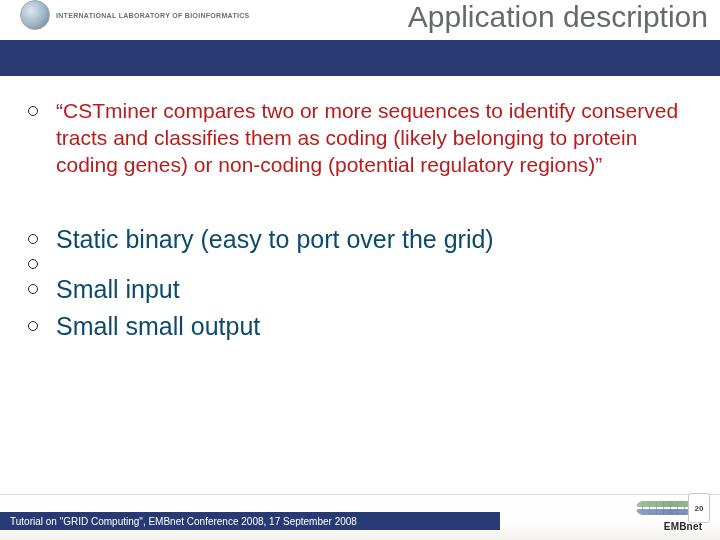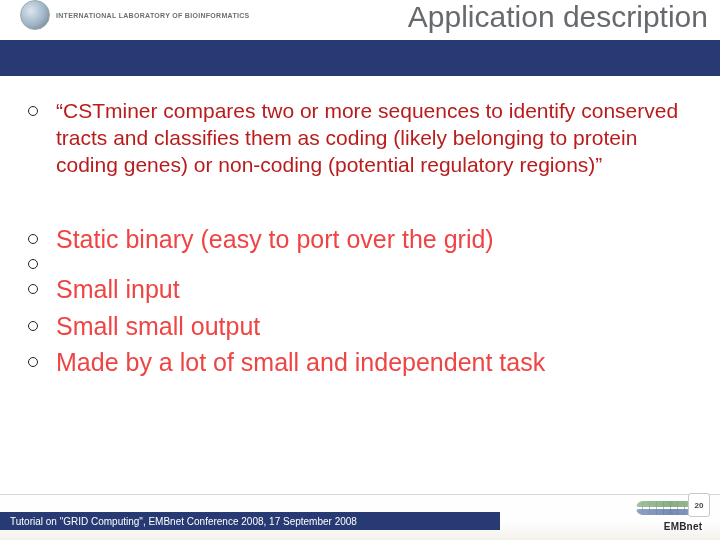--- a/index.html
+++ b/index.html
@@ -71,21 +71,21 @@
   }
   .item2 {
     display: flex;
     gap: 18px;
     margin-bottom: 4px;
     align-items: center;
   }
   .item2 .bullet { margin-top: 0; }
   .line {
     font-size: 25px;
-    color: #ef4444;
+    color: #0c4a6e;
     line-height: 1.3;
   }
   .footer-band {
     position: absolute;
     left: 0;
     right: 0;
     bottom: 0;
     height: 46px;
     background: linear-gradient(#fefefe 60%, #f3f1eb 100%);
     border-top: 1px solid #d6d6d6;
@@ -137,21 +137,21 @@
     height: 6px;
     border-radius: 6px;
   }
   .helix::before { top: 0; background: linear-gradient(90deg, #8fb98a, #72a06f, #8fb98a); opacity: 0.85; }
   .helix::after  { bottom: 0; background: linear-gradient(90deg, #7e92bb, #5f77a5, #7e92bb); opacity: 0.85; }
   .badge20 {
     position: absolute;
     right: -4px;
     top: -4px;
     width: 22px;
-    height: 24px;
+    height: 30px;
     background: #fff;
     border: 1px solid #c8c8c8;
     border-radius: 3px;
     font-size: 8px;
     color: #444;
     display: flex;
     align-items: center;
     justify-content: center;
     font-weight: bold;
   }
@@ -192,24 +192,20 @@
     <div class="bullet"></div>
   </div>
   <div class="item2">
     <div class="bullet"></div>
     <div class="line">Small input</div>
   </div>
   <div class="item2">
     <div class="bullet"></div>
     <div class="line">Small small output</div>
   </div>
-  <div class="item2">
-    <div class="bullet"></div>
-    <div class="line">Made by a lot of small and independent task</div>
-  </div>
 </div>
 
 <div class="footer-band"></div>
 <div class="footer-blue">Tutorial on "GRID Computing", EMBnet Conference 2008, 17 September 2008</div>
 
 <div class="footer-logo">
   <div class="embnet-graphic">
     <div class="helix"></div>
     <div class="badge20">20</div>
   </div>

